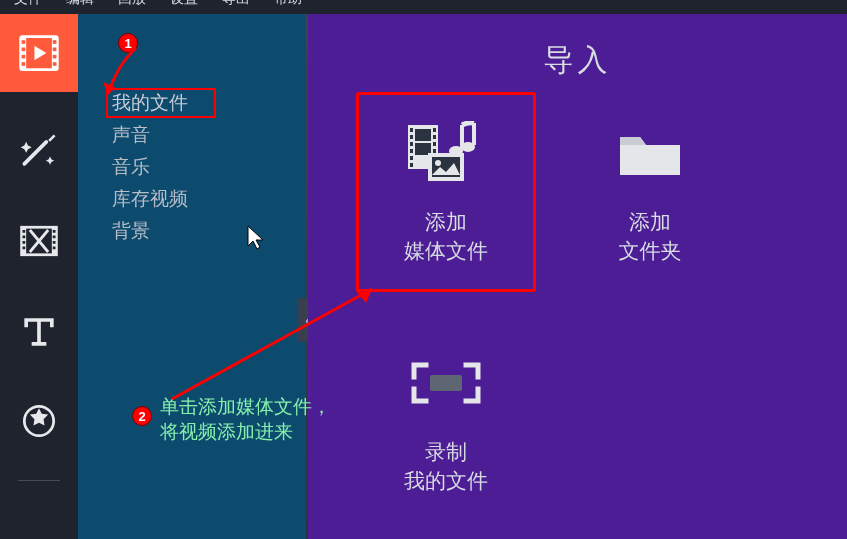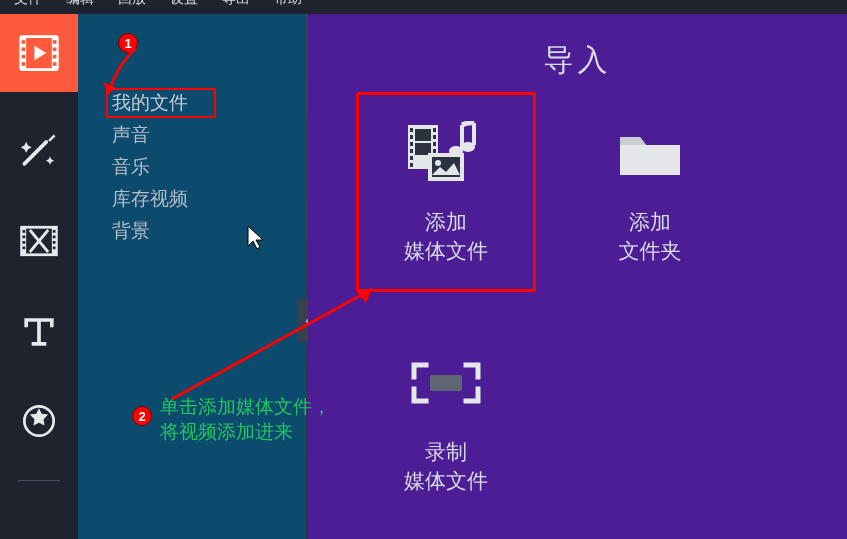--- a/index.html
+++ b/index.html
@@ -123,21 +123,21 @@
   .badge {
     position:absolute;
     width:20px; height:20px; border-radius:50%;
     background:#ff0000; color:#fff;
     display:flex; align-items:center; justify-content:center;
     font-size:13px; font-weight:bold;
     border:1px solid #7a0000;
   }
   .anno-text {
     position:absolute;
-    color:#22c55e; font-size:19px; line-height:1.3;
+    color:#86efac; font-size:19px; line-height:1.3;
     font-weight:500;
   }
   .arrow1 {
     position:absolute;
     left: 88px; top: 44px;
     width: 60px; height: 60px;
     pointer-events:none;
   }
   .arrow2 {
     position:absolute;
@@ -281,21 +281,21 @@
     </div>
 
     <div class="tile">
       <div class="iconbox">
         <svg width="76" height="56" viewBox="0 0 76 56">
           <path d="M6 10 h12 M6 10 v12 M70 10 h-12 M70 10 v12 M6 46 h12 M6 46 v-12 M70 46 h-12 M70 46 v-12" stroke="#e4e6ea" stroke-width="5" fill="none" stroke-linecap="square"></path>
           <rect x="22" y="20" width="32" height="16" rx="2" fill="#5f6673"></rect>
         </svg>
       </div>
       <div class="label">录制
-媒体文件</div>
+我的文件</div>
     </div>
 
   </div>
 </div>
 
 <div class="badge" style="left:118px; top:33px;">1</div>
 <svg class="arrow1" viewBox="0 0 60 60">
   <path d="M48 4 Q30 20 20 50" stroke="#ff0000" stroke-width="3" fill="none"></path>
   <path d="M20 50 l-5 -12 l13 6 z" fill="#ff0000"></path>
 </svg>

